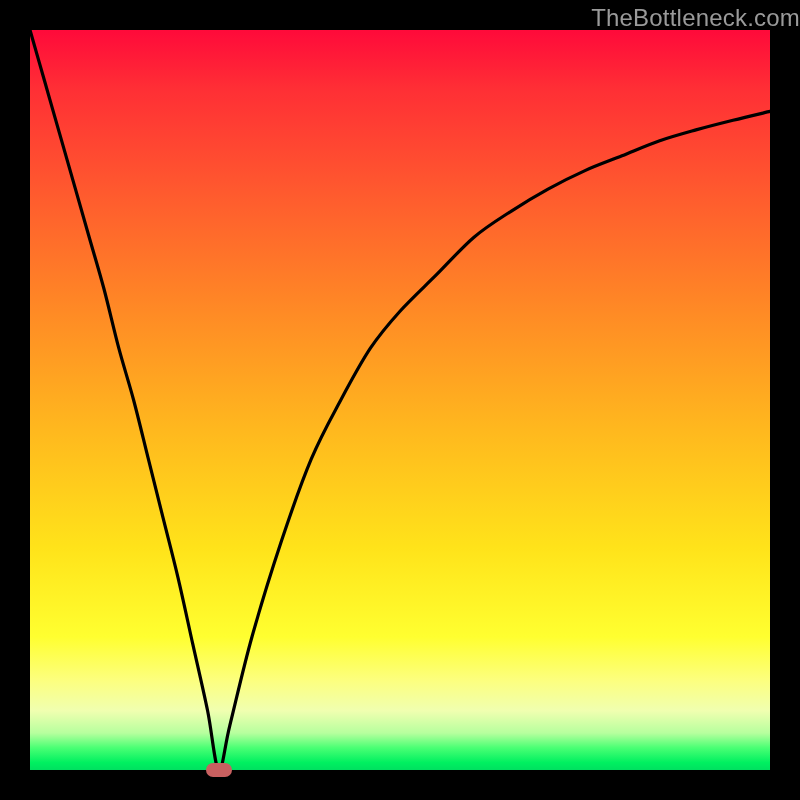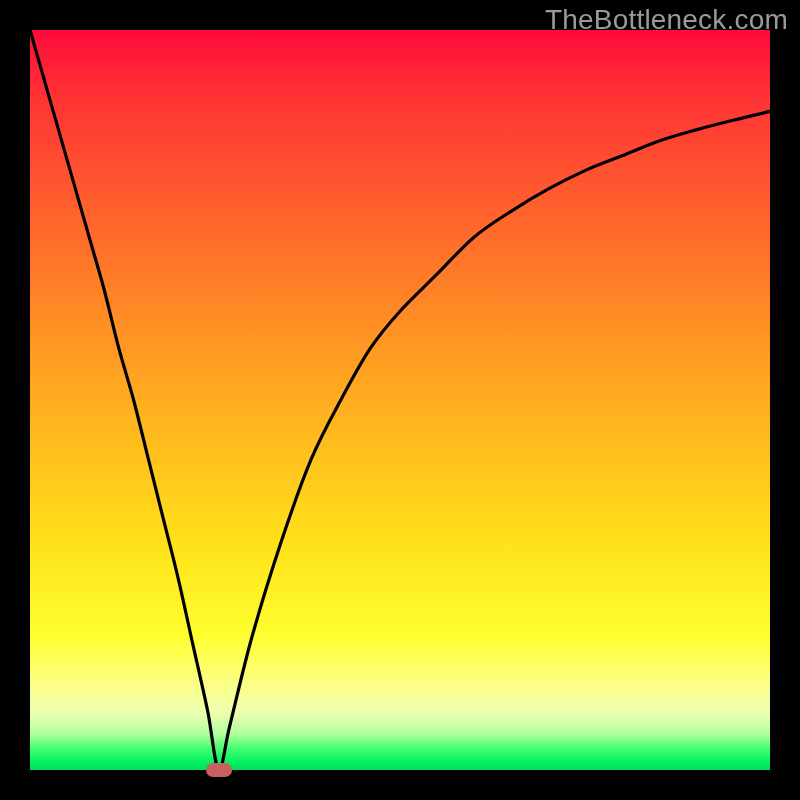--- a/index.html
+++ b/index.html
@@ -45,23 +45,23 @@
     position: absolute;
     width: 26px;
     height: 14px;
     border-radius: 7px;
     background: #c96060;
     transform: translate(-50%, -50%);
   }
   .watermark {
     position: absolute;
     top: 4px;
-    right: 12px;
+    right: 0;
     color: #9a9a9a;
-    font-size: 28px;
+    font-size: 24px;
     letter-spacing: 0.2px;
     user-select: none;
   }
   svg.curve {
     position: absolute;
     left: 0;
     top: 0;
     width: 740px;
     height: 740px;
     overflow: visible;

